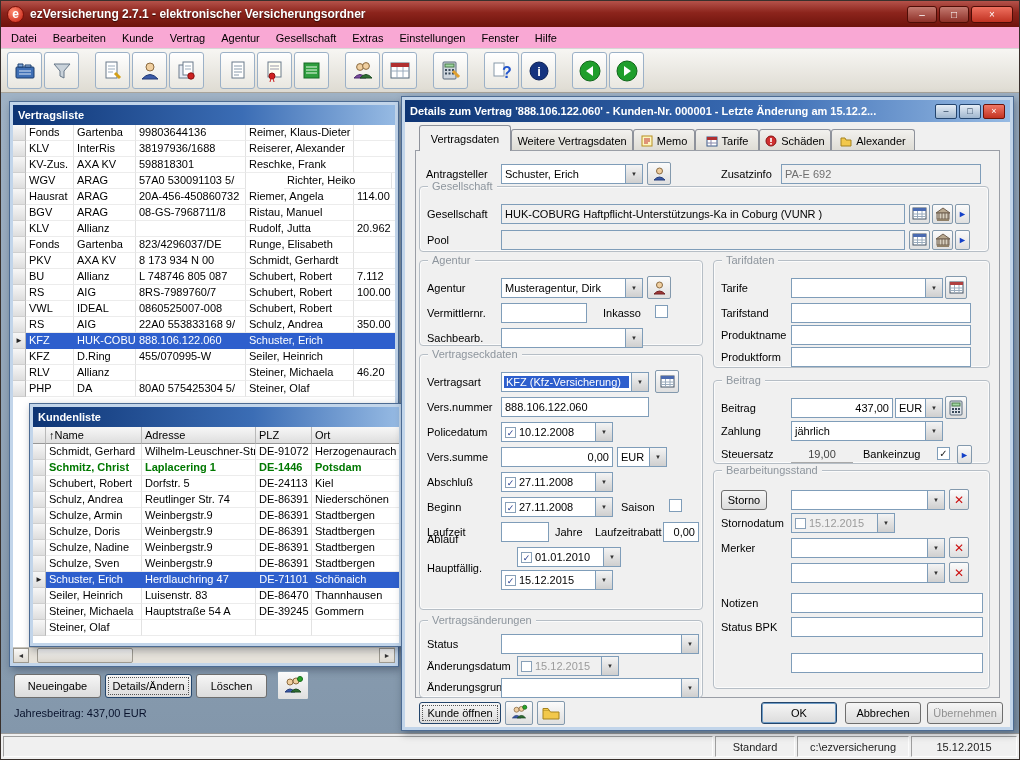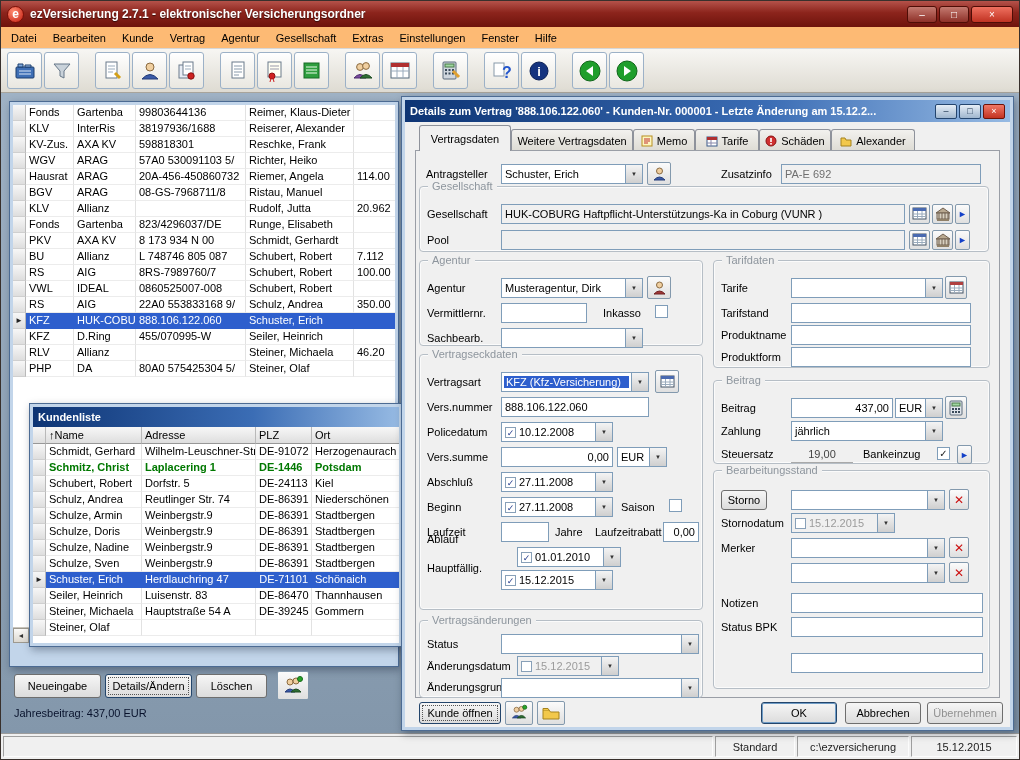--- a/index.html
+++ b/index.html
@@ -5,21 +5,21 @@
 *{box-sizing:border-box;margin:0;padding:0}
 html,body{width:1020px;height:760px}
 body{font-family:"Liberation Sans","DejaVu Sans",sans-serif;font-size:11px;color:#000;background:#6b7b8b}
 .app{position:relative;width:1020px;height:760px;overflow:hidden;border:1px solid #38302c;background:#92a6ba}
 .titlebar{position:absolute;top:0;left:0;width:100%;height:26px;background:linear-gradient(180deg,#b5524a,#8c241c 45%,#6e130c);display:flex;align-items:center;padding:0 6px;gap:6px}
 .app-logo{width:17px;height:17px;border-radius:50%;background:radial-gradient(circle at 35% 30%,#ff8a70,#c41e10);border:1px solid #7c0f06;color:#fff;font-weight:700;font-size:12px;line-height:15px;text-align:center;flex:none}
 .title-text{color:#fff;font-weight:700;font-size:12px;text-shadow:0 1px 1px rgba(0,0,0,.6);white-space:nowrap}
 .win-controls{margin-left:auto;display:flex;gap:2px;align-items:center}
 .wbtn{width:30px;height:17px;border:1px solid #4e0d06;border-radius:3px;background:linear-gradient(#c47a70,#8e3028);color:#fff;font-size:10px;line-height:15px;text-align:center}
 .wbtn.close{width:42px;background:linear-gradient(#ef7160,#c03222)}
-.menubar{position:absolute;top:26px;left:0;width:100%;height:22px;background:#fdba74;border-bottom:1px solid #d6d6d6;display:flex;align-items:center;padding:0 2px}
+.menubar{position:absolute;top:26px;left:0;width:100%;height:22px;background:#f9a8d4;border-bottom:1px solid #d6d6d6;display:flex;align-items:center;padding:0 2px}
 .menu-item{padding:4px 8px}
 .toolbar{position:absolute;top:48px;left:0;width:100%;height:44px;background:linear-gradient(#f7f6f3,#dedbd2);border-bottom:1px solid #a8a49b;display:flex;align-items:center;padding:0 6px;gap:2px}
 .tbtn{flex:none;width:35px;height:37px;border:1px solid #9cb1c7;border-radius:3px;background:linear-gradient(#ffffff,#e9e7e0);display:flex;align-items:center;justify-content:center}
 .tsep{flex:none;width:12px}
 .mdi{position:absolute;top:92px;left:0;width:100%;bottom:26px;background:linear-gradient(180deg,#9fb2c5,#8397ab)}
 .window{position:absolute;border:1px solid #4c6b93;background:#c2d5ea;padding:3px;box-shadow:2px 3px 8px rgba(10,20,40,.35)}
 .win-title{height:20px;background:linear-gradient(90deg,#0d3474,#3b6db5 60%,#96bae3);display:flex;align-items:center;padding:0 5px;gap:4px;overflow:hidden}
 .dtl .win-title{height:22px}
 .wt-text{color:#fff;font-weight:700;font-size:11px;white-space:nowrap}
 .win-body{position:relative;background:#fff;overflow:hidden;height:calc(100% - 20px)}
@@ -225,20 +225,23 @@
         <svg width="24" height="24" viewBox="0 0 24 24">
           <circle cx="12" cy="12" r="10" fill="#1f9e2c" stroke="#10661a"></circle>
           <path d="M9 7 L16 12 L9 17 z" fill="#fff"></path>
         </svg>
       </div>
   </div>
 
   <div class="mdi"></div>
 
   <div class="window" style="left:8px;top:100px;width:390px;height:566px;z-index:1">
+    <div class="win-title">
+      <span class="wt-text">Vertragsliste</span>
+    </div>
     <div class="win-body list-body">
       <div class="grid">
           <div class="trow">
             <div class="tcell tsel"></div>
             <div class="tcell" style="width: 48px;">Fonds</div>
             <div class="tcell" style="width: 62px;">Gartenba</div>
             <div class="tcell" style="width: 110px;">99803644136</div>
             <div class="tcell" style="width: 108px;">Reimer, Klaus-Dieter</div>
             <div class="tcell" style="width: 44px;"></div>
           </div>
@@ -256,21 +259,21 @@
             <div class="tcell" style="width: 62px;">AXA KV</div>
             <div class="tcell" style="width: 110px;">598818301</div>
             <div class="tcell" style="width: 108px;">Reschke, Frank</div>
             <div class="tcell" style="width: 44px;"></div>
           </div>
           <div class="trow">
             <div class="tcell tsel"></div>
             <div class="tcell" style="width: 48px;">WGV</div>
             <div class="tcell" style="width: 62px;">ARAG</div>
             <div class="tcell" style="width: 110px;">57A0 530091103 5/</div>
-            <div class="tcell" style="width: 108px;">Richter, Heiko</div>
+            <div class="tcell" style="width: 108px; margin-left: 38px;">Richter, Heiko</div>
             <div class="tcell" style="width: 44px;"></div>
           </div>
           <div class="trow">
             <div class="tcell tsel"></div>
             <div class="tcell" style="width: 48px;">Hausrat</div>
             <div class="tcell" style="width: 62px;">ARAG</div>
             <div class="tcell" style="width: 110px;">20A-456-450860732</div>
             <div class="tcell" style="width: 108px;">Riemer, Angela</div>
             <div class="tcell" style="width: 44px;">114.00</div>
           </div>

